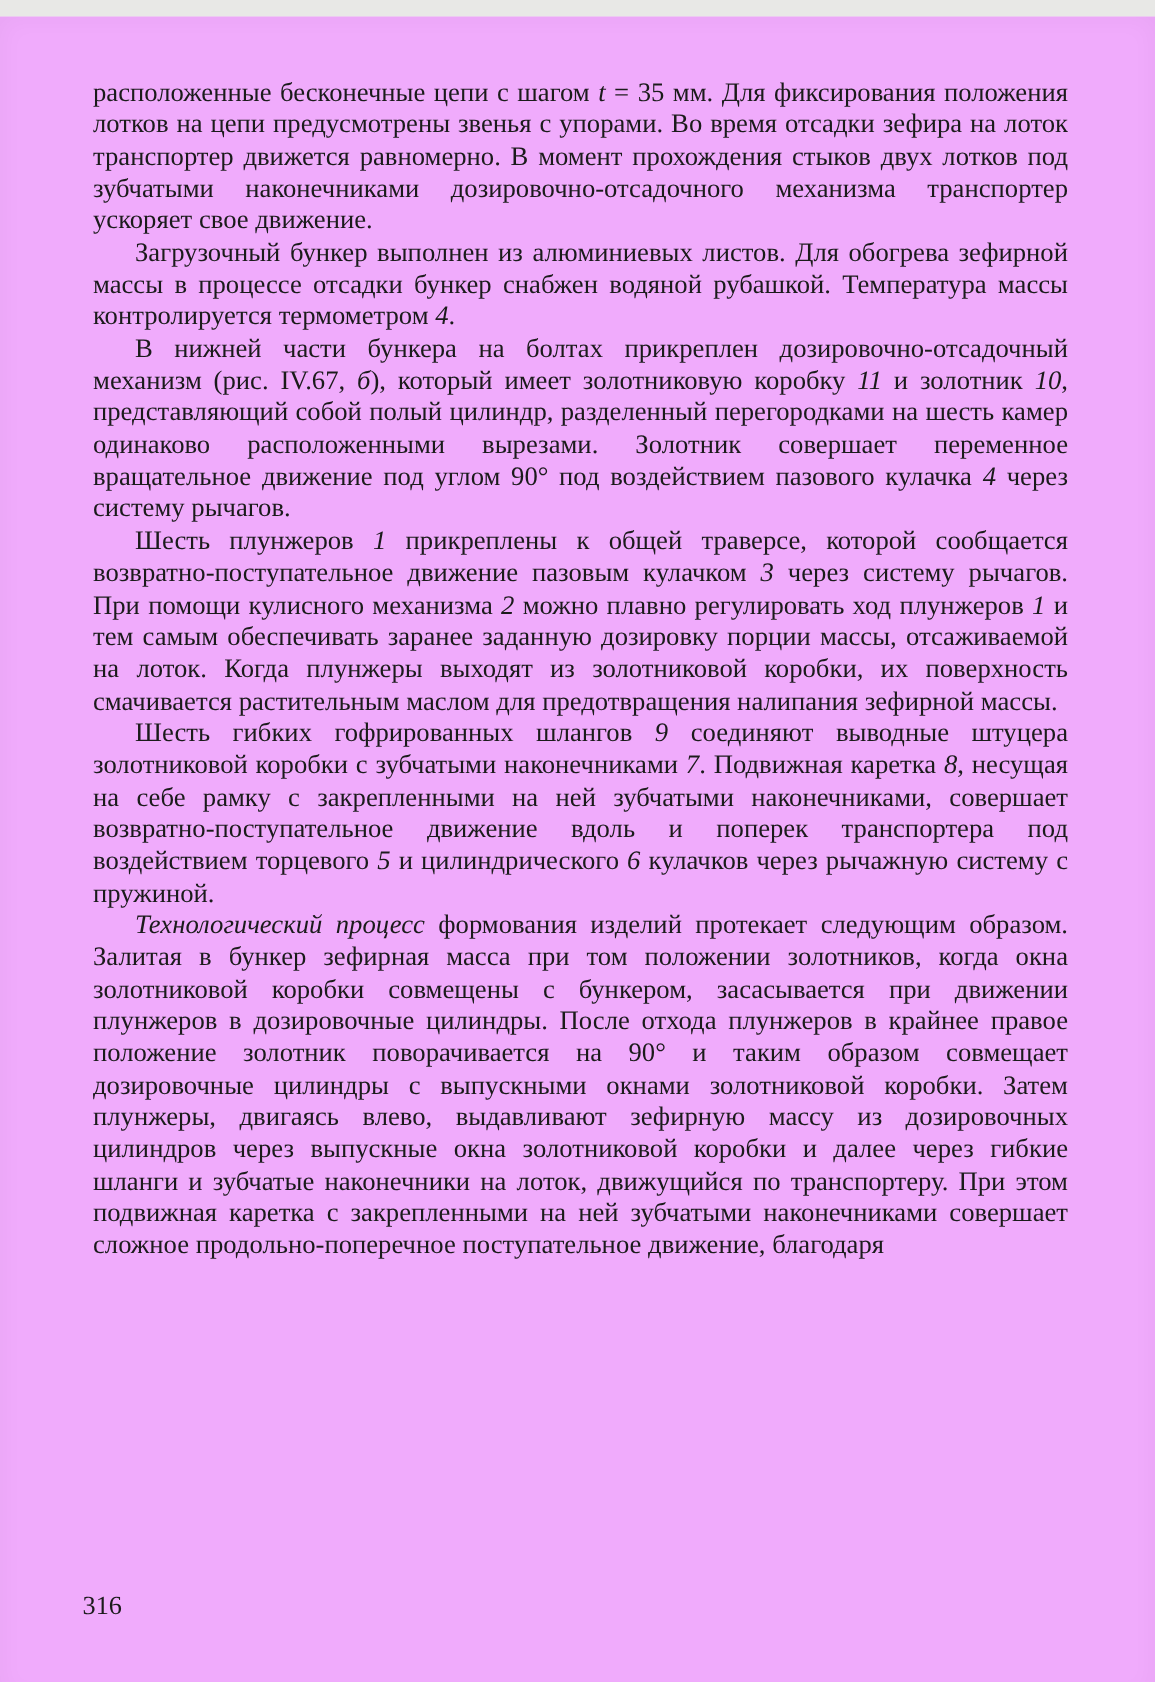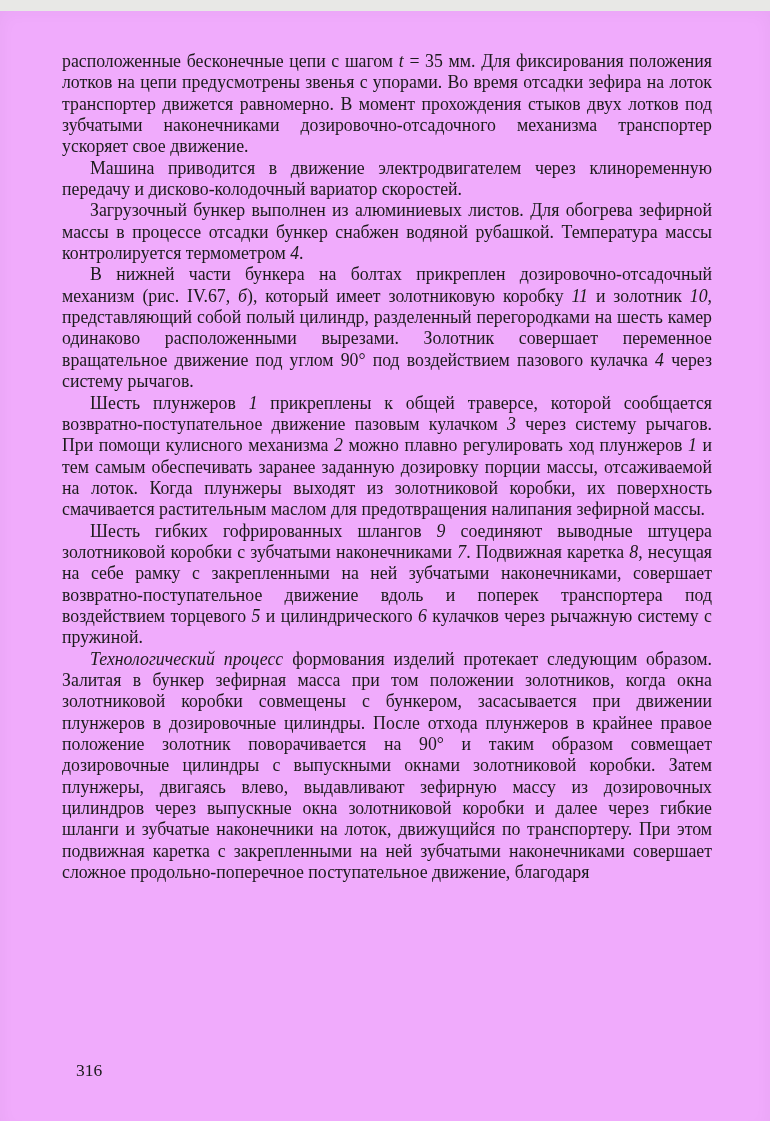--- a/index.html
+++ b/index.html
@@ -39,34 +39,33 @@
   }
   .run-italic {
     font-style: italic;
   }
   .run-bold-italic {
     font-style: italic;
     font-weight: normal;
   }
   .page-number {
     position: absolute;
-    left: 76px;
+    left: 55px;
     top: 1049px;
     font-size: 17.5px;
     line-height: 21px;
     color: #1b1b1b;
   }
 </style>
 </head>
 <body>
 
 <div class="page">
   <div class="text-block" id="text-block">
       <p class="no-indent"><span>расположенные бесконечные цепи с шагом </span><span class="run-italic">t</span><span> = 35 мм. Для фиксирования положения лотков на цепи предусмотрены звенья с упорами. Во время отсадки зефира на лоток транспортер движется равномерно. В момент прохождения стыков двух лотков под зубчатыми наконечниками дозировочно-отсадочного механизма транспортер ускоряет свое движение.</span></p>
-      <p><span>Машина приводится в движение электродвигателем через клиноременную передачу и дисково-колодочный вариатор скоростей.</span></p>
       <p><span>Загрузочный бункер выполнен из алюминиевых листов. Для обогрева зефирной массы в процессе отсадки бункер снабжен водяной рубашкой. Температура массы контролируется термометром </span><span class="run-italic">4</span><span>.</span></p>
       <p><span>В нижней части бункера на болтах прикреплен дозировочно-отсадочный механизм (рис. IV.67, </span><span class="run-italic">б</span><span>), который имеет золотниковую коробку </span><span class="run-italic">11</span><span> и золотник </span><span class="run-italic">10</span><span>, представляющий собой полый цилиндр, разделенный перегородками на шесть камер одинаково расположенными вырезами. Золотник совершает переменное вращательное движение под углом 90° под воздействием пазового кулачка </span><span class="run-italic">4</span><span> через систему рычагов.</span></p>
       <p><span>Шесть плунжеров </span><span class="run-italic">1</span><span> прикреплены к общей траверсе, которой сообщается возвратно-поступательное движение пазовым кулачком </span><span class="run-italic">3</span><span> через систему рычагов. При помощи кулисного механизма </span><span class="run-italic">2</span><span> можно плавно регулировать ход плунжеров </span><span class="run-italic">1</span><span> и тем самым обеспечивать заранее заданную дозировку порции массы, отсаживаемой на лоток. Когда плунжеры выходят из золотниковой коробки, их поверхность смачивается растительным маслом для предотвращения налипания зефирной массы.</span></p>
       <p><span>Шесть гибких гофрированных шлангов </span><span class="run-italic">9</span><span> соединяют выводные штуцера золотниковой коробки с зубчатыми наконечниками </span><span class="run-italic">7</span><span>. Подвижная каретка </span><span class="run-italic">8</span><span>, несущая на себе рамку с закрепленными на ней зубчатыми наконечниками, совершает возвратно-поступательное движение вдоль и поперек транспортера под воздействием торцевого </span><span class="run-italic">5</span><span> и цилиндрического </span><span class="run-italic">6</span><span> кулачков через рычажную систему с пружиной.</span></p>
       <p><span class="run-bold-italic">Технологический процесс</span><span> формования изделий протекает следующим образом. Залитая в бункер зефирная масса при том положении золотников, когда окна золотниковой коробки совмещены с бункером, засасывается при движении плунжеров в дозировочные цилиндры. После отхода плунжеров в крайнее правое положение золотник поворачивается на 90° и таким образом совмещает дозировочные цилиндры с выпускными окнами золотниковой коробки. Затем плунжеры, двигаясь влево, выдавливают зефирную массу из дозировочных цилиндров через выпускные окна золотниковой коробки и далее через гибкие шланги и зубчатые наконечники на лоток, движущийся по транспортеру. При этом подвижная каретка с закрепленными на ней зубчатыми наконечниками совершает сложное продольно-поперечное поступательное движение, благодаря</span></p>
     </div>
   <div class="page-number">316</div>
 </div>
 
 </body></html>

